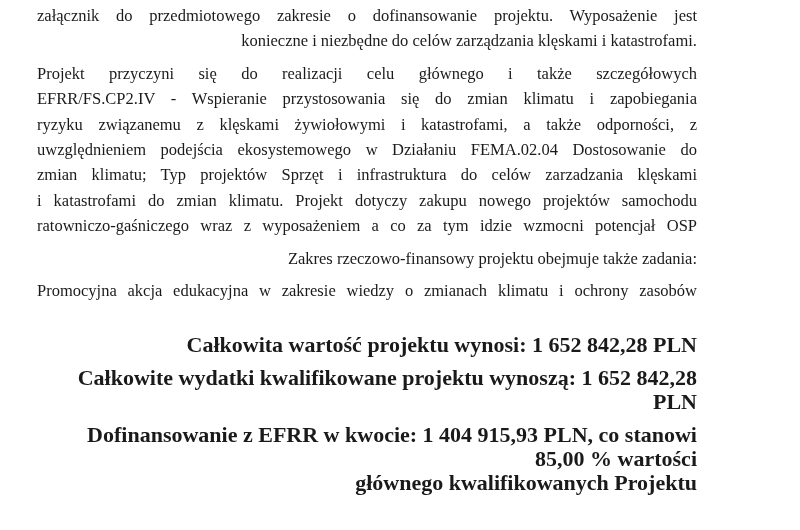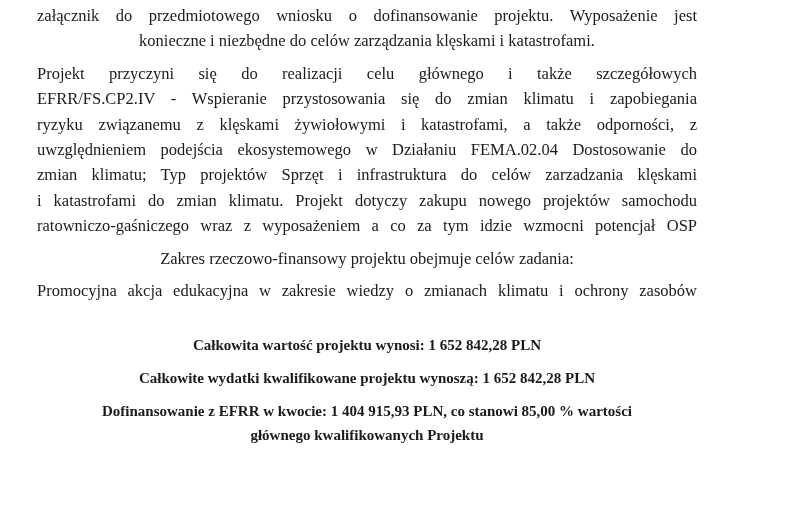--- a/index.html
+++ b/index.html
@@ -19,58 +19,58 @@
     color: #1a1a1a;
     -webkit-font-smoothing: antialiased;
   }
   .doc-body .para {
     font-size: 16.5px;
     line-height: 25.4px;
     margin: 0 0 7px 0;
   }
   .line {
     width: 660px;
-    text-align: center;
+    text-align: right;
     white-space: normal;
   }
   .jline {
     text-align: justify;
     text-align-last: justify;
     -moz-text-align-last: justify;
   }
   .fin-section {
     margin-top: 30px;
   }
   .fin-section .para {
-    font-size: 15px;
+    font-size: 22px;
     font-weight: bold;
     line-height: 24px;
     margin: 0 0 9px 0;
   }
 </style>
 </head>
 <body>
 
 <div class="page" style="background: rgb(255, 255, 255); color: rgb(26, 26, 26);">
   <div class="doc-body">
       <div class="para">
-        <div class="line jline">załącznik do przedmiotowego wniosku o dofinansowanie projektu. Wyposażenie jest</div>
+        <div class="line jline">załącznik do przedmiotowego zakresie o dofinansowanie projektu. Wyposażenie jest</div>
         <div class="line">konieczne i niezbędne do celów zarządzania klęskami i katastrofami.</div>
       </div>
       <div class="para">
         <div class="line jline">Projekt przyczyni się do realizacji celu głównego i także szczegółowych</div>
         <div class="line jline">EFRR/FS.CP2.IV - Wspieranie przystosowania się do zmian klimatu i zapobiegania</div>
         <div class="line jline">ryzyku związanemu z klęskami żywiołowymi i katastrofami, a także odporności, z</div>
         <div class="line jline">uwzględnieniem podejścia ekosystemowego w Działaniu FEMA.02.04 Dostosowanie do</div>
         <div class="line jline">zmian klimatu; Typ projektów Sprzęt i infrastruktura do celów zarzadzania klęskami</div>
         <div class="line jline">i katastrofami do zmian klimatu. Projekt dotyczy zakupu nowego projektów samochodu</div>
         <div class="line jline">ratowniczo-gaśniczego wraz z wyposażeniem a co za tym idzie wzmocni potencjał OSP</div>
       </div>
       <div class="para">
-        <div class="line">Zakres rzeczowo-finansowy projektu obejmuje celów zadania:</div>
+        <div class="line">Zakres rzeczowo-finansowy projektu obejmuje także zadania:</div>
       </div>
       <div class="para">
         <div class="line jline">Promocyjna akcja edukacyjna w zakresie wiedzy o zmianach klimatu i ochrony zasobów</div>
       </div>
     </div>
   <div class="fin-section">
       <div class="para">
         <div class="line">Całkowita wartość projektu wynosi: 1 652 842,28 PLN</div>
       </div>
       <div class="para">

